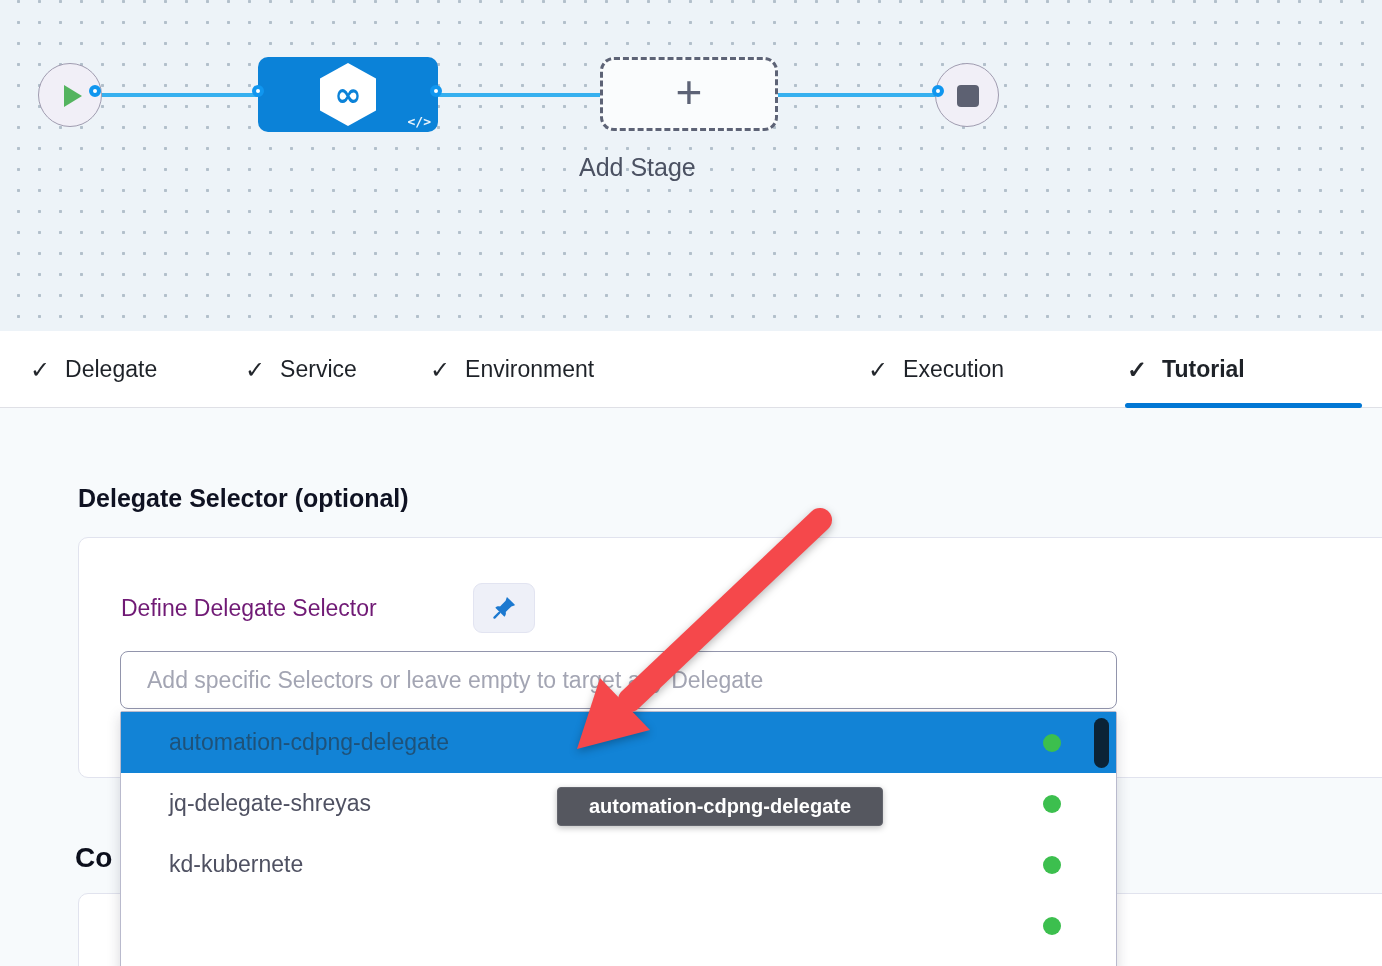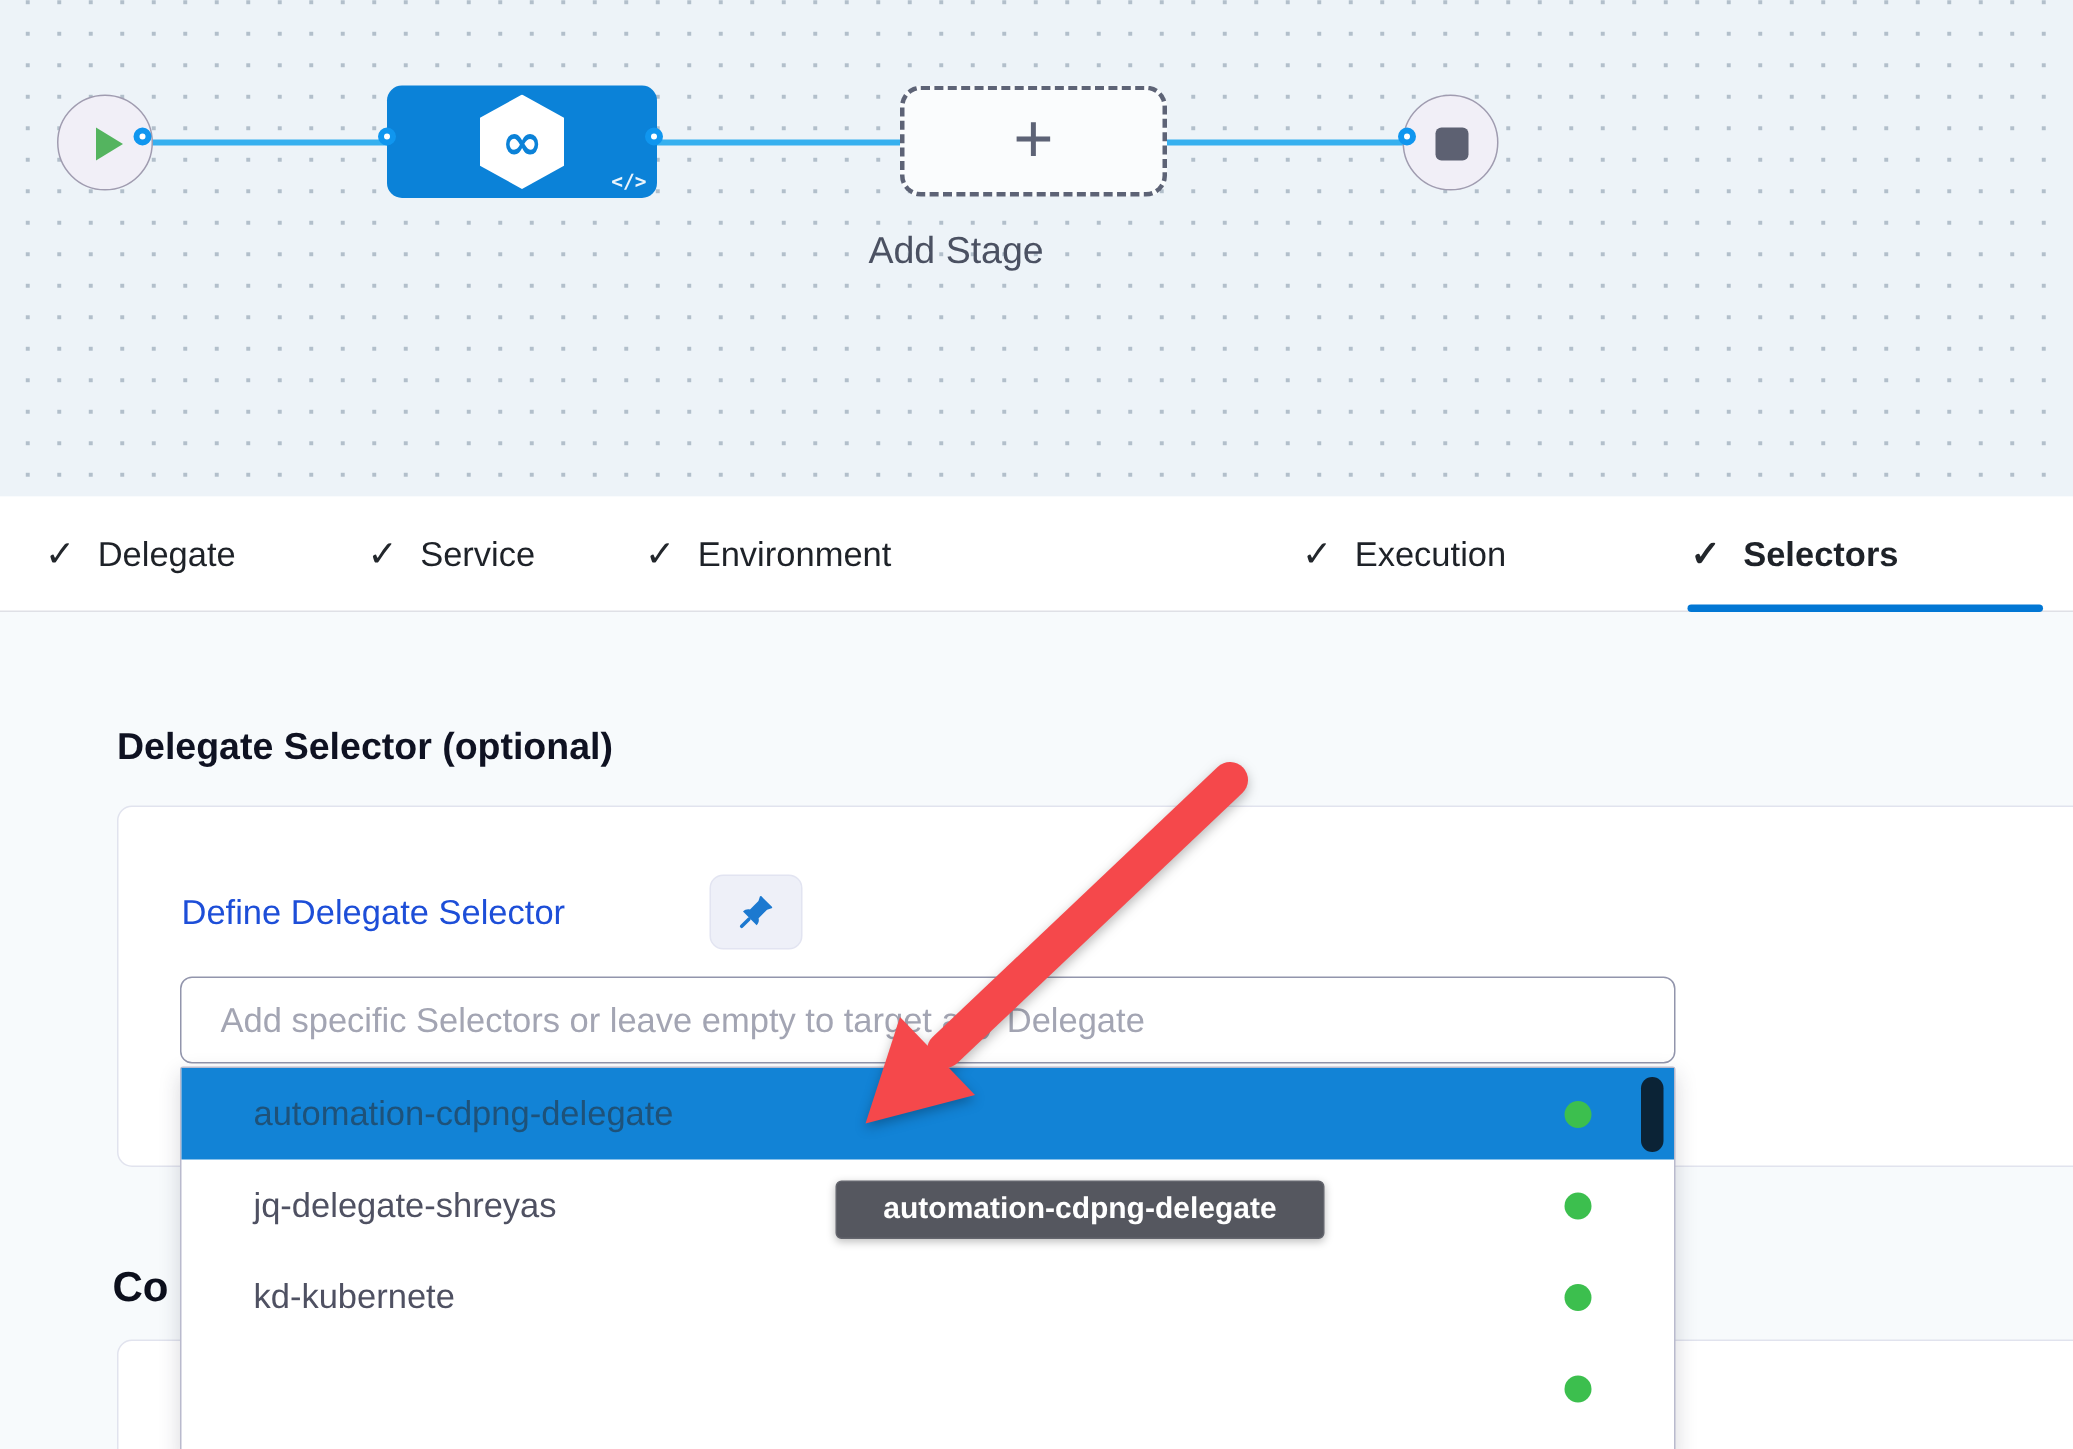--- a/index.html
+++ b/index.html
@@ -84,21 +84,21 @@
 
   
   .content { position:absolute; left:0; top:409px; width:1336px; height:557px; background:#f7fafc;padding-left:32px; }
 
   .section-heading {
     position:absolute; left:78px; top:75px;
     font-size:25px; font-weight:700; color:#0f1222;
   }
   .card { position:absolute; background:#ffffff; border:1px solid #e1e3ee; border-radius:10px; }
   .card1 { left:78px; top:128px; width:1330px; height:241px; }
-  .define-label { position:absolute; left:42px; top:57px; font-size:23px; color:#1d4ed8; }
+  .define-label { position:absolute; left:42px; top:57px; font-size:23px; color:#701a75; }
   .pin-button {
     position:absolute; left:394px; top:45px; width:62px; height:50px;
     background:#eef0f8; border:1px solid #e2e4f1; border-radius:9px;
     display:flex; align-items:center; justify-content:center; cursor:pointer;
   }
   .selector-input {
     position:absolute; left:120px; top:242px; width:997px; height:58px;
     border:1.5px solid #9295ac; border-radius:8px; background:#fff;
     font-family:"Liberation Sans", sans-serif; font-size:23px; color:#333;
     padding:0 26px; outline:none;
@@ -188,21 +188,21 @@
   <div class="tab" style="left:430px;">
     <span class="check-icon">✓</span>
     <span>Environment</span>
   </div>
   <div class="tab" style="left:868px;">
     <span class="check-icon">✓</span>
     <span>Execution</span>
   </div>
   <div class="tab active" style="left:1127px;">
     <span class="check-icon">✓</span>
-    <span>Selectors</span>
+    <span>Tutorial</span>
   </div>
   <div class="tab-underline"></div>
 </div>
 
 <div class="content">
 
   <div class="section-heading">Delegate Selector (optional)</div>
 
   <div class="card card1">
     <div class="define-label">Define Delegate Selector</div>

